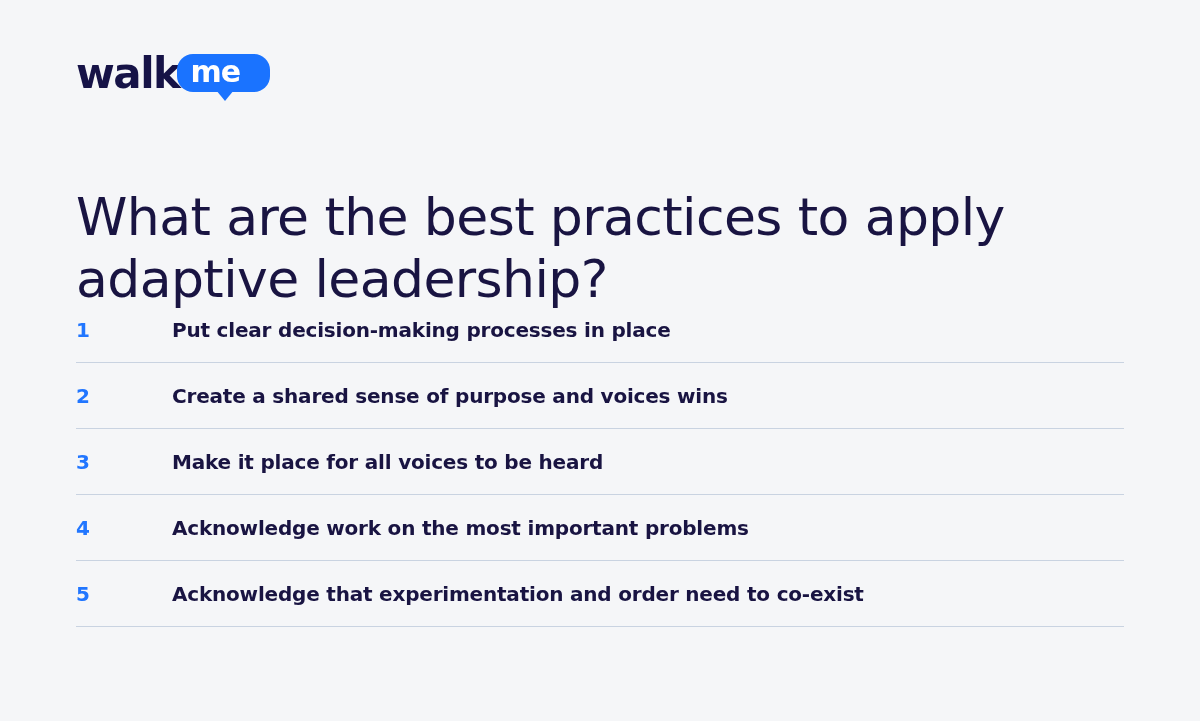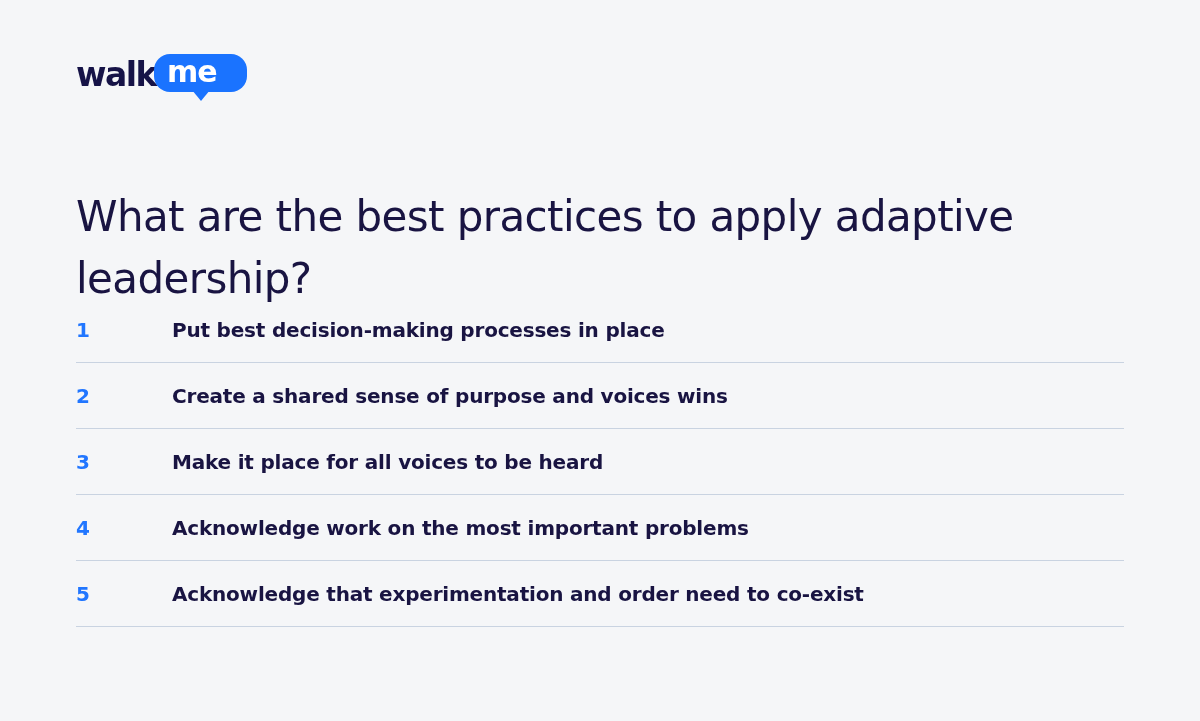--- a/index.html
+++ b/index.html
@@ -26,21 +26,21 @@
   .logo {
     position: absolute;
     left: 76px;
     top: 47px;
     display: flex;
     align-items: center;
     height: 52px;
   }
   .logo-wordmark {
     font-family: "DejaVu Sans", sans-serif;
-    font-size: 33px;
+    font-size: 42px;
     font-weight: 700;
     letter-spacing: -1.5px;
     color: #161347;
     line-height: 1;
     position: relative;
     top: 1px;
   }
   .logo-bubble {
     position: relative;
     margin-left: -2px;
@@ -76,21 +76,21 @@
   }
 
   
   .title {
     position: absolute;
     left: 76px;
     top: 146px;
     width: 960px;
     font-family: "DejaVu Sans", sans-serif;
     font-weight: 400;
-    font-size: 42px;
+    font-size: 52px;
     line-height: 62px;
     letter-spacing: -0.6px;
     color: #191442;
     margin-top: 40px;
   }
 
   
   .list {
     position: absolute;
     left: 76px;
@@ -133,21 +133,21 @@
       <span class="logo-bubble-tail"></span>
     </span>
   </div>
 
   <h1 class="title">What are the best practices to apply adaptive leadership?</h1>
 
   <div class="list">
 
     <div class="list-row">
       <span class="row-number">1</span>
-      <span class="row-text">Put best decision-making processes in place</span>
+      <span class="row-text">Put clear decision-making processes in place</span>
     </div>
 
     <div class="list-row">
       <span class="row-number">2</span>
       <span class="row-text">Create a shared sense of purpose and voices wins</span>
     </div>
 
     <div class="list-row">
       <span class="row-number">3</span>
       <span class="row-text">Make it place for all voices to be heard</span>

